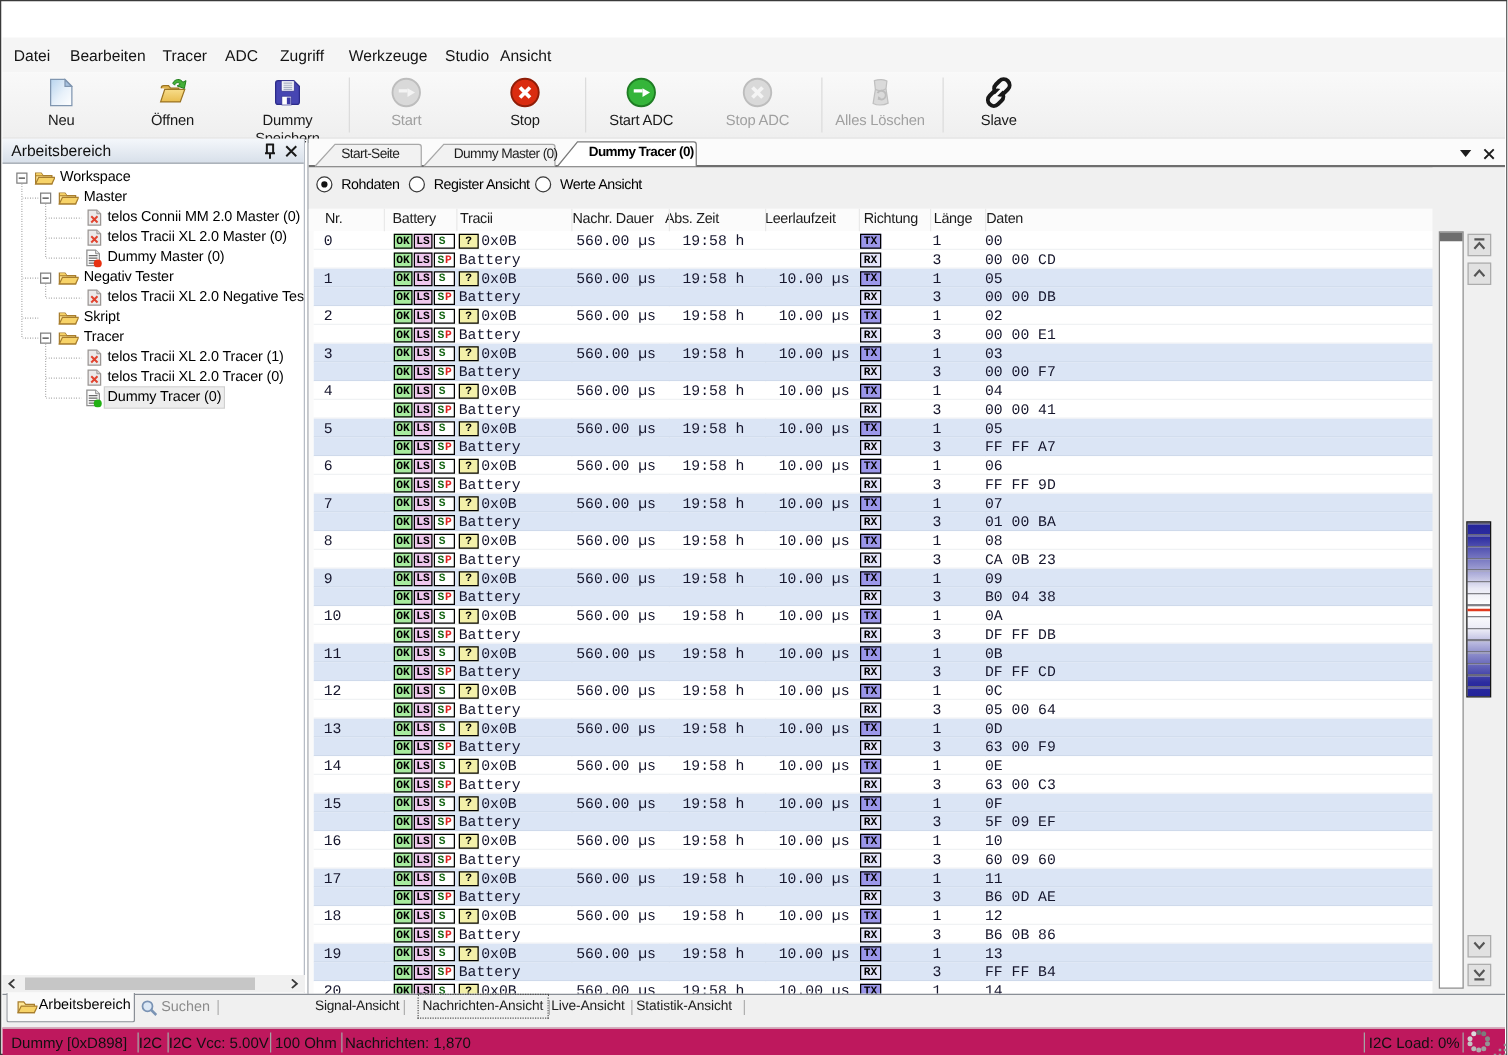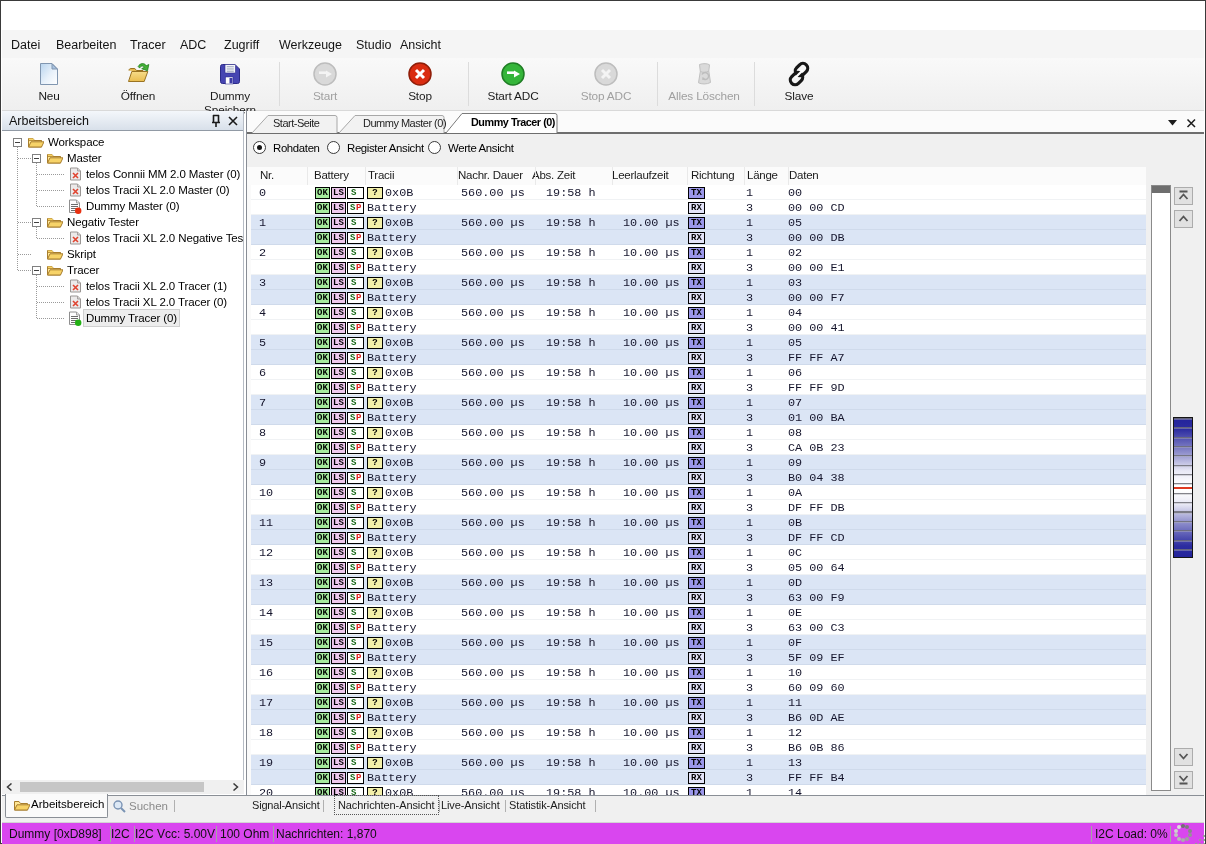--- a/index.html
+++ b/index.html
@@ -42,21 +42,21 @@
 #bstrip { position:absolute; left:1px; right:1px; top:794px; height:27px; background:#f0f0f0; }
 #bstrip .topline { position:absolute; left:0; right:0; top:0; height:1px; background:#8a8f96; }
 #abtab { position:absolute; left:3px; top:-1px; width:103px; height:24px; background:#fafafa; border:1px solid #8a8f96; border-top:none; border-radius:0 0 2px 2px; }
 #abtab .t { position:absolute; left:25px; top:4px; font-size:11.5px; color:#000; }
 #suchtab { position:absolute; left:108px; top:1px; width:64px; height:22px; }
 #suchtab .t { position:absolute; left:19px; top:4px; font-size:11.5px; color:#8b8b8b; }
 .btab { position:absolute; top:4px; font-size:11px; letter-spacing:-0.1px; color:#1c1c1c; }
 .bsep { position:absolute; top:5px; height:12px; width:1px; background:#b0b0b0; }
 
 
-#status { position:absolute; left:1px; right:1px; top:821px; height:22px; background:#d946ef; border-top:1px solid #d4d4d4; }
+#status { position:absolute; left:1px; right:1px; top:821px; height:22px; background:#be185d; border-top:1px solid #d4d4d4; }
 #status span { position:absolute; top:4px; font-size:12px; color:#101010; white-space:nowrap; }
 .ssep { position:absolute; top:3px; height:16px; width:1px; background:#a5a5a5; }
 
 
 #mainarea { position:absolute; left:246px; top:110px; right:1px; height:684px; background:#f0f0f0; }
 #tabstrip { position:absolute; left:0; right:0; top:0; height:23px; background:#fbfbfb; }
 #tabstrip .bline { position:absolute; left:0; right:0; top:21px; height:2px; background:#6e6e6e; }
 .tabsvg { position:absolute; top:0; }
 .tablbl { position:absolute; font-size:11px; letter-spacing:-0.5px; color:#1f1f1f; z-index:5; }
 .tablbl.act { font-weight:bold; color:#000; }

